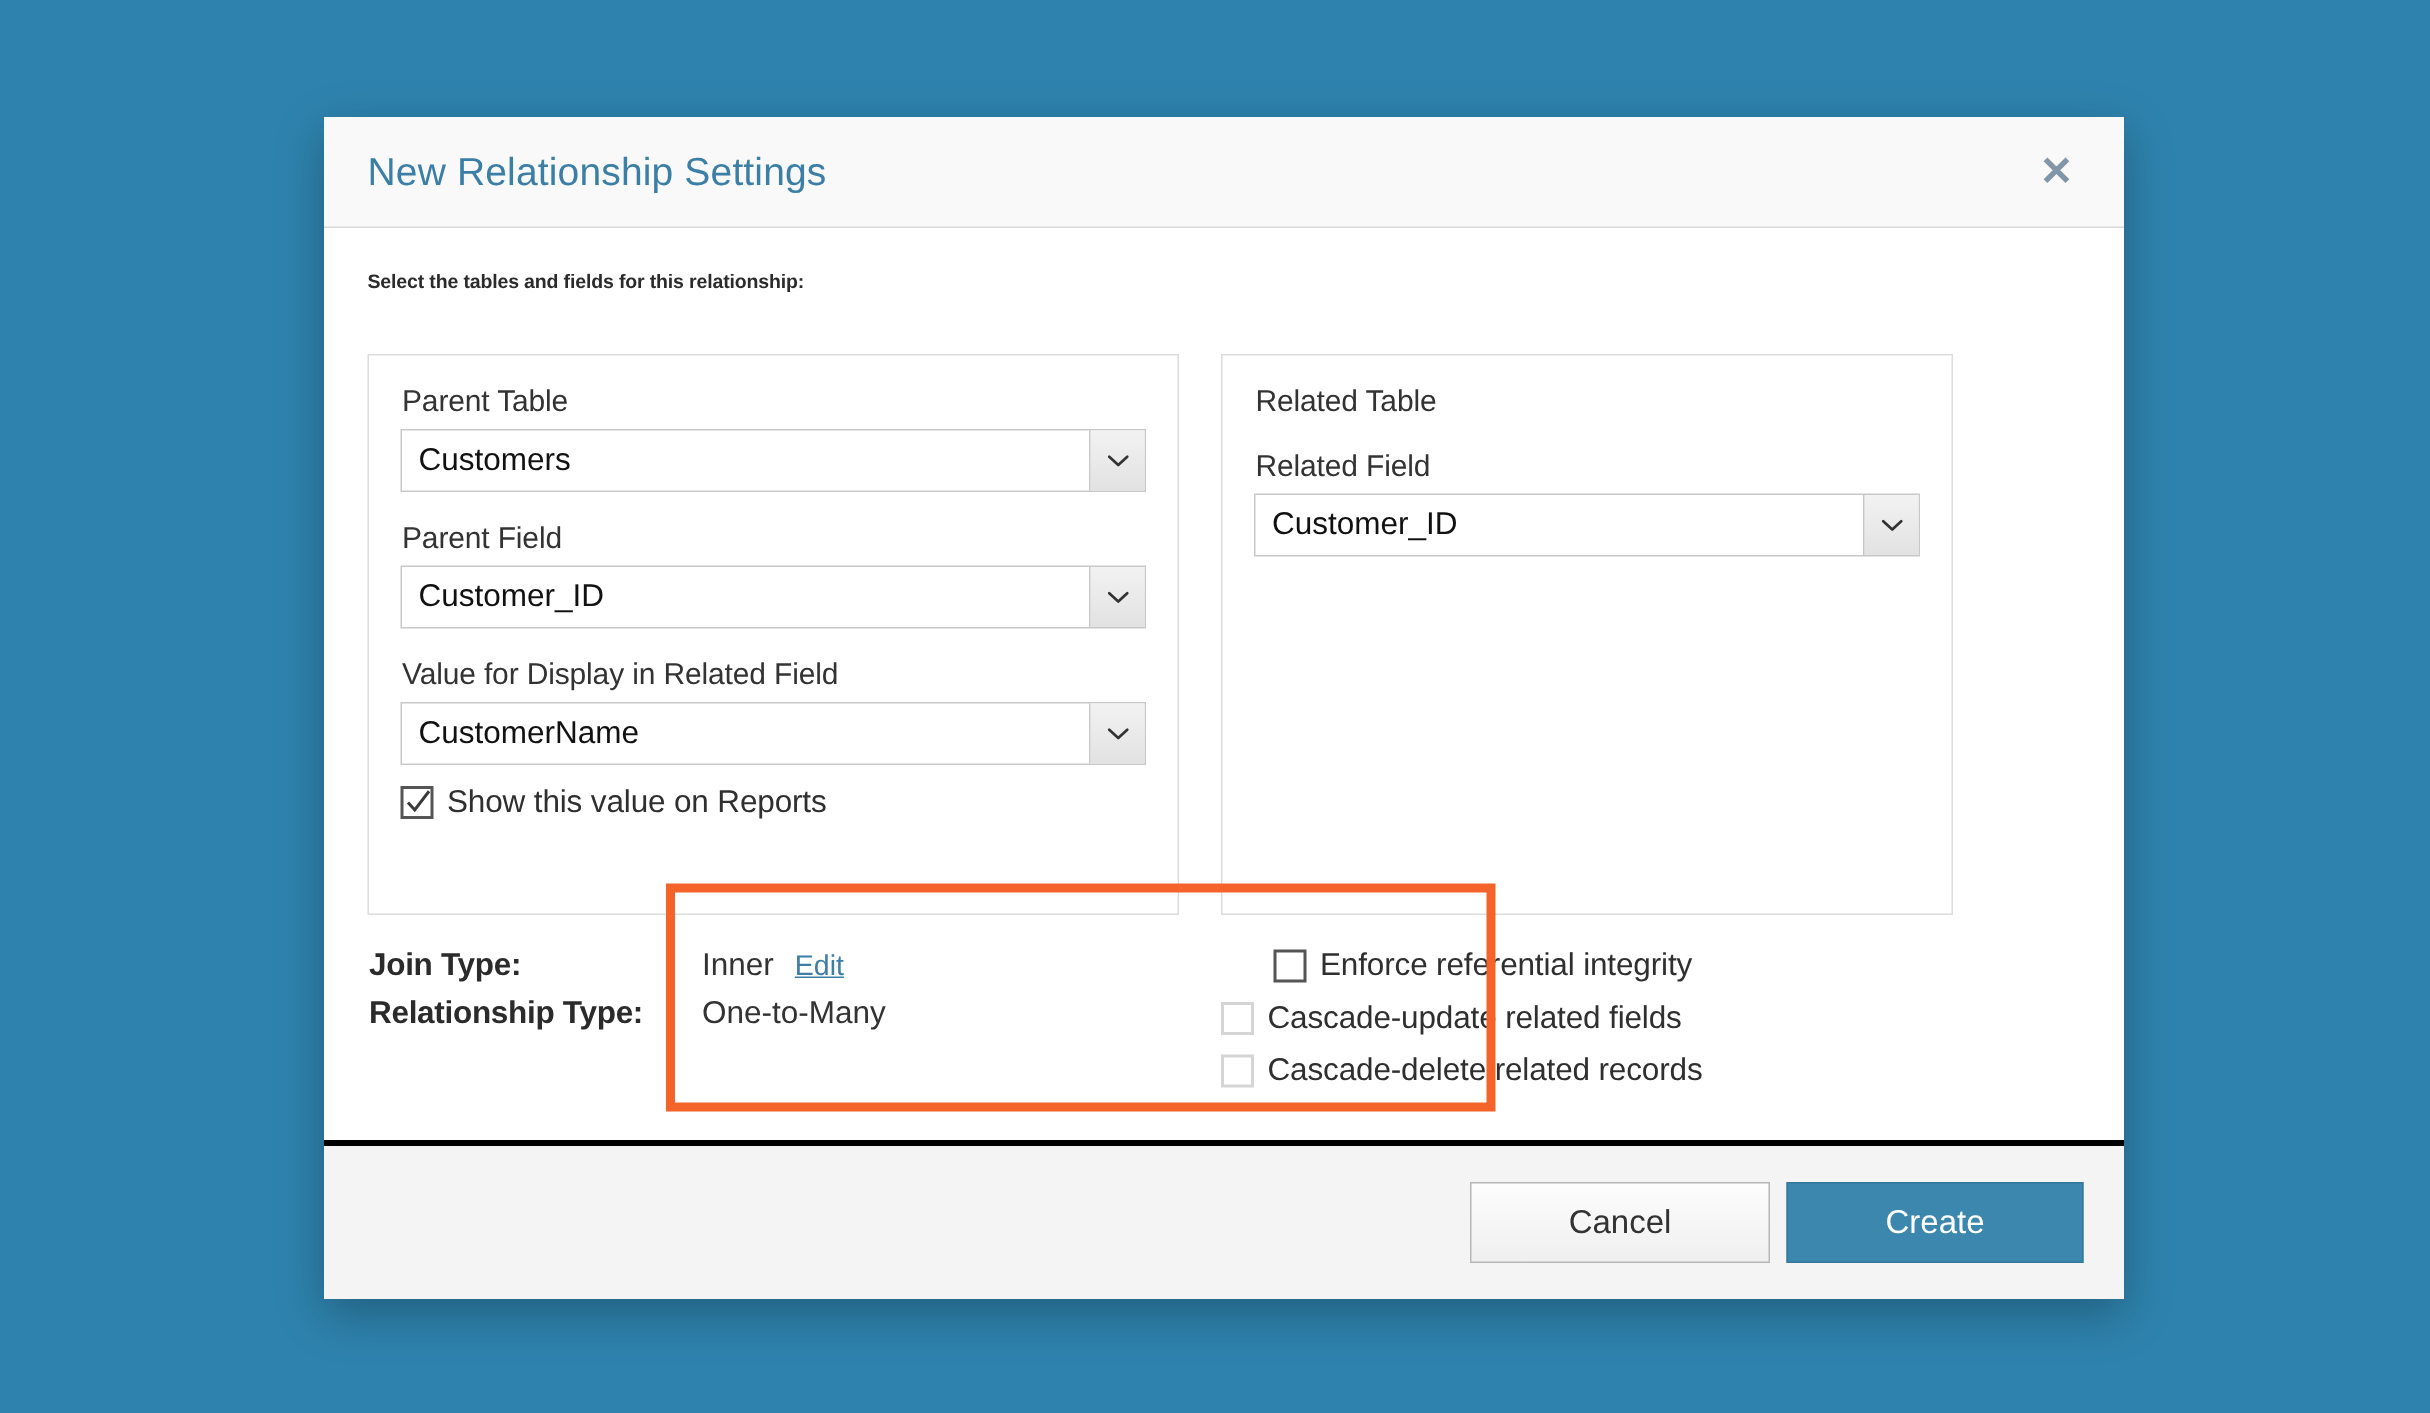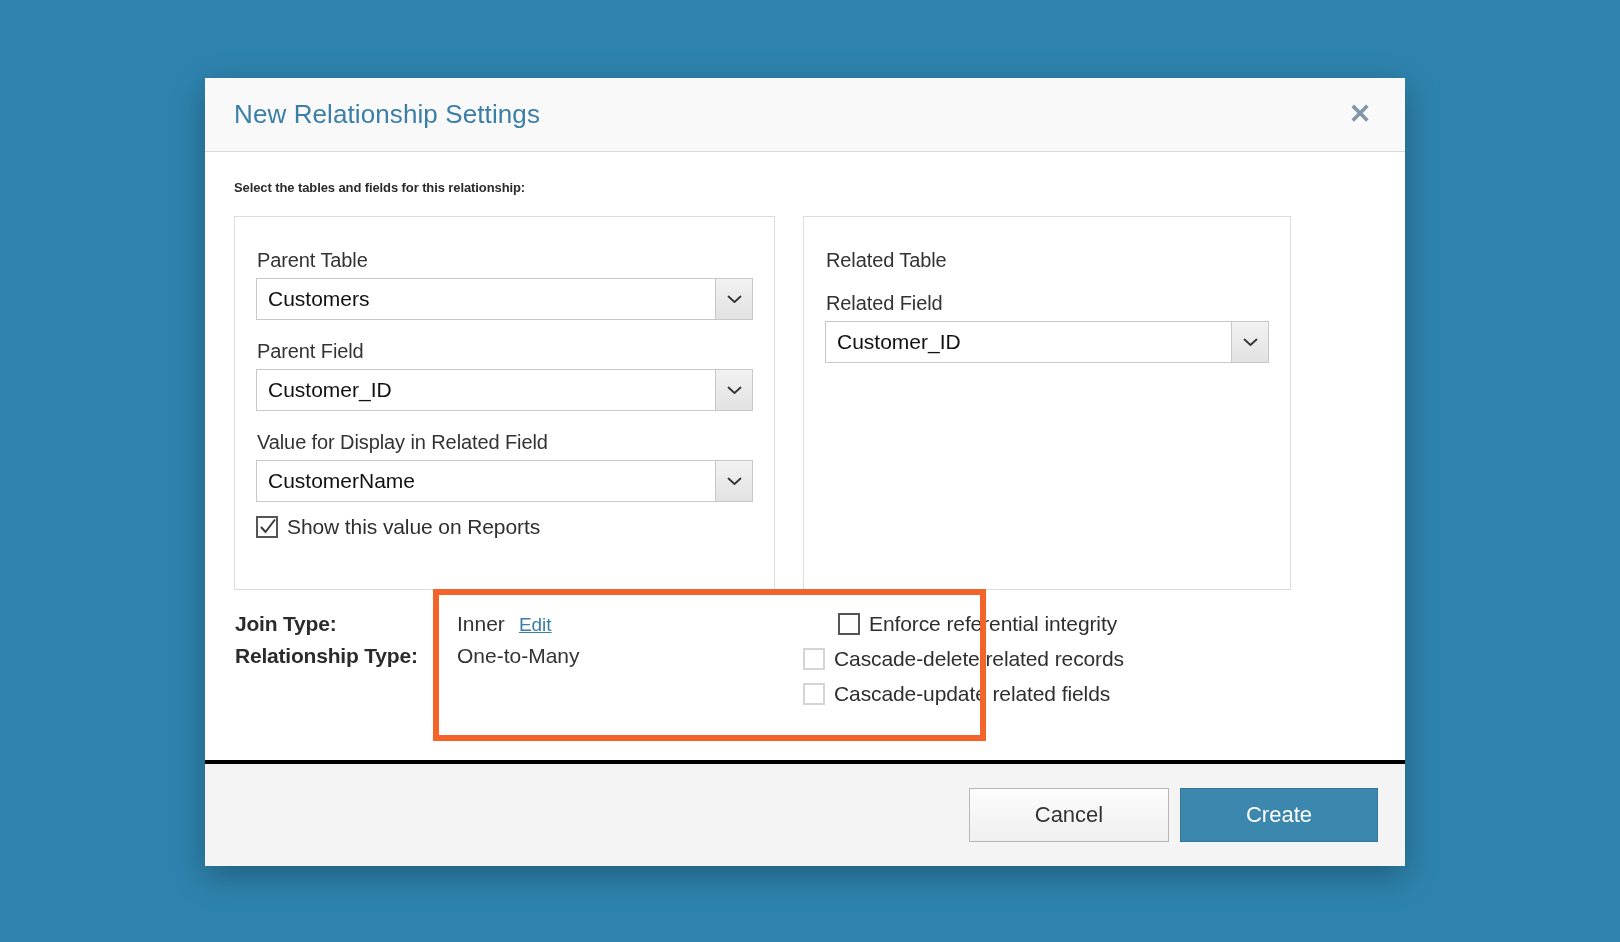--- a/index.html
+++ b/index.html
@@ -10,21 +10,21 @@
   }
   body {
     background: #2e83ae;
     font-family: "Liberation Sans", sans-serif;
     -webkit-font-smoothing: antialiased;
   }
 
   
   #dialog {
     position: absolute;
-    left: 205px; top: 78px;
+    left: 216px; top: 78px;
     width: 1200px; height: 788px;
     background: #c4b5fd;
     box-shadow: 0 10px 30px rgba(0,0,0,0.28);
     display: flex;
     flex-direction: column;
   }
 
   
   #dialog-header {
     height: 74px;
@@ -73,22 +73,23 @@
 
   
   #panels {
     display: flex;
     gap: 28px;
     align-items: flex-start;
   }
   .panel {
     border: 1px solid #dcdcdc;
     background: #ffffff;
-    padding: 32px 21px 16px 21px;
+    padding: 20px 21px 16px 21px;
     position: relative;
+    margin-top: 20px;
   }
   #panel-parent { width: 541px; height: 374px; }
   #panel-related { width: 488px; height: 374px; }
 
   .field-label {
     font-size: 20px;
     color: #333333;
     margin: 0 0 6px 1px;
     font-weight: 400;
     letter-spacing: -0.1px;
@@ -344,26 +345,26 @@
 
       <div id="ri-checks">
 
         <div class="cbrow">
           <span class="cbox"></span>
           <span class="cblabel">Enforce referential integrity</span>
         </div>
 
         <div class="cbrow">
           <span class="cbox disabled"></span>
-          <span class="cblabel">Cascade-delete related records</span>
+          <span class="cblabel">Cascade-update related fields</span>
         </div>
 
         <div class="cbrow">
           <span class="cbox disabled"></span>
-          <span class="cblabel">Cascade-update related fields</span>
+          <span class="cblabel">Cascade-delete related records</span>
         </div>
 
       </div>
 
     </div>
 
   </div>
 
   <div id="dialog-footer">
     <button class="btn" id="cancel-button">Cancel</button>

